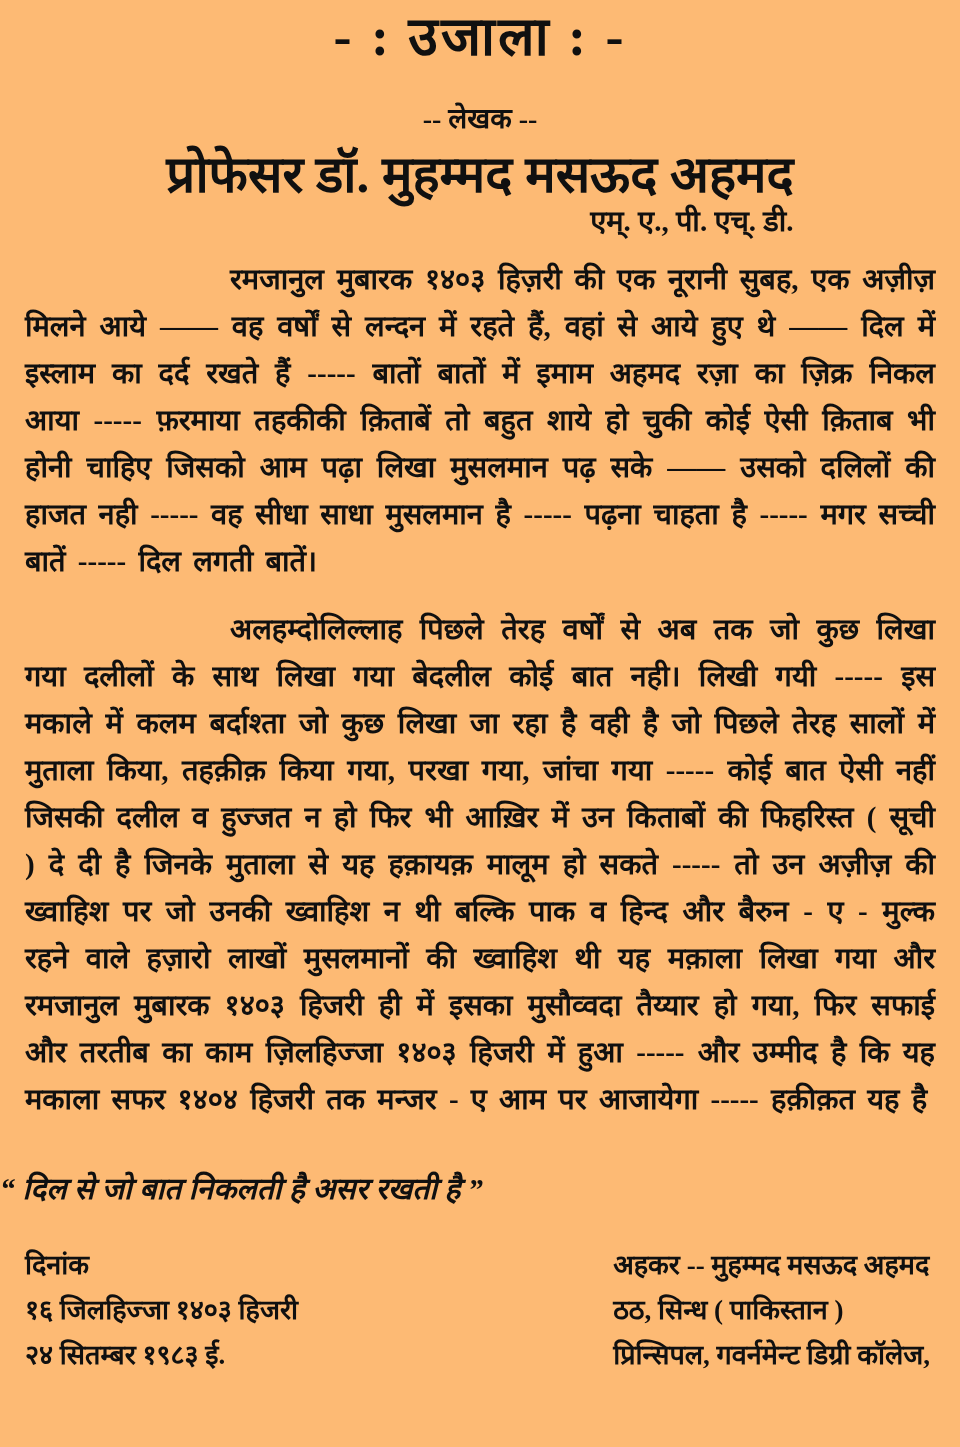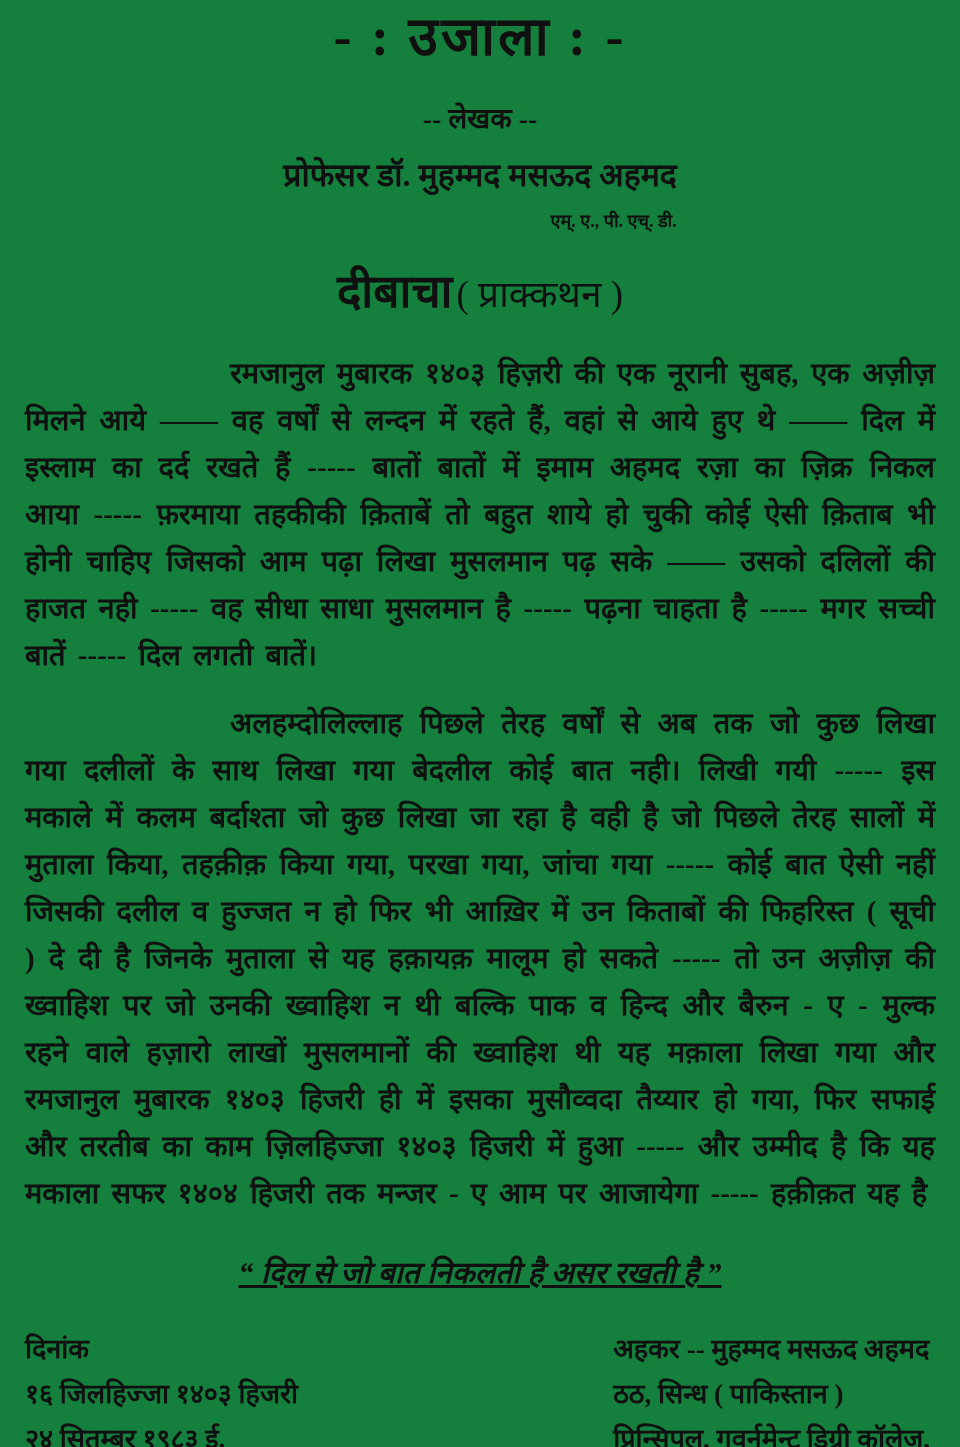--- a/index.html
+++ b/index.html
@@ -5,21 +5,21 @@
   html, body { margin: 0; padding: 0; }
   body {
     background: #e8e8e8;
     font-family: "Liberation Serif", "DejaVu Serif", serif;
   }
   .page {
     position: relative;
     width: 960px;
     height: 1447px;
     margin: 0 auto;
-    background: #15803d;
+    background: #fdba74;
     color: #101010;
     overflow: hidden;
   }
   .title {
     text-align: center;
     font-size: 54px;
     font-weight: 800;
     letter-spacing: 3px;
     padding-top: 4px;
     line-height: 66px;
@@ -29,28 +29,28 @@
     font-size: 28px;
     font-weight: 700;
     margin-top: 32px;
     line-height: 34px;
   }
   .name-block {
     width: fit-content;
     margin: 14px auto 0 auto;
   }
   .author-name {
-    font-size: 32px;
+    font-size: 51px;
     font-weight: 800;
     line-height: 50px;
     text-align: left;
   }
   .author-degrees {
     text-align: right;
-    font-size: 18px;
+    font-size: 29px;
     font-weight: 700;
     margin-top: 4px;
     line-height: 34px;
   }
   .heading {
     text-align: center;
     margin-top: 24px;
     line-height: 60px;
     white-space: nowrap;
   }
@@ -70,27 +70,25 @@
     font-size: 29px;
     font-weight: 700;
     line-height: 47px;
     text-align: justify;
     text-indent: 205px;
     word-spacing: 5px;
   }
   .para-1 { margin-top: 18px; }
   .para-2 { margin-top: 21px; }
   .quote {
-    text-align: center;
     font-size: 30px;
     font-weight: 700;
     font-style: italic;
-    margin-top: 36px;
+    margin-top: 46px;
     line-height: 40px;
-    text-decoration: underline;
   }
   .footer {
     display: flex;
     justify-content: space-between;
     align-items: flex-start;
     padding: 0 30px 0 25px;
     margin-top: 34px;
     font-size: 27px;
     font-weight: 600;
   }
@@ -105,24 +103,20 @@
 
   <div class="title">- : उजाला : -</div>
 
   <div class="author-label">-- लेखक --</div>
 
   <div class="name-block">
     <div class="author-name">प्रोफेसर डॉ. मुहम्मद मसऊद अहमद</div>
     <div class="author-degrees">एम्. ए., पी. एच्. डी.</div>
   </div>
 
-  <div class="heading">
-    <span class="heading-main">दीबाचा</span>
-    <span class="heading-sub">( प्राक्कथन )</span>
-  </div>
 
   <div class="body-text">
     <p class="para para-1">रमजानुल मुबारक १४०३ हिज़री की एक नूरानी सुबह, एक अज़ीज़ मिलने आये —— वह वर्षों से लन्दन में रहते हैं, वहां से आये हुए थे —— दिल में इस्लाम का दर्द रखते हैं ----- बातों बातों में इमाम अहमद रज़ा का ज़िक्र निकल आया ----- फ़रमाया तहकीकी क़िताबें तो बहुत शाये हो चुकी कोई ऐसी क़िताब भी होनी चाहिए जिसको आम पढ़ा लिखा मुसलमान पढ़ सके —— उसको दलिलों की हाजत नही ----- वह सीधा साधा मुसलमान है ----- पढ़ना चाहता है ----- मगर सच्ची बातें ----- दिल लगती बातें।</p>
     <p class="para para-2">अलहम्दोलिल्लाह पिछले तेरह वर्षों से अब तक जो कुछ लिखा गया दलीलों के साथ लिखा गया बेदलील कोई बात नही। लिखी गयी ----- इस मकाले में कलम बर्दाश्ता जो कुछ लिखा जा रहा है वही है जो पिछले तेरह सालों में मुताला किया, तहक़ीक़ किया गया, परखा गया, जांचा गया ----- कोई बात ऐसी नहीं जिसकी दलील व हुज्जत न हो फिर भी आख़िर में उन किताबों की फिहरिस्त ( सूची ) दे दी है जिनके मुताला से यह हक़ायक़ मालूम हो सकते ----- तो उन अज़ीज़ की ख्वाहिश पर जो उनकी ख्वाहिश न थी बल्कि पाक व हिन्द और बैरुन - ए - मुल्क रहने वाले हज़ारो लाखों मुसलमानों की ख्वाहिश थी यह मक़ाला लिखा गया और रमजानुल मुबारक १४०३ हिजरी ही में इसका मुसौव्वदा तैय्यार हो गया, फिर सफाई और तरतीब का काम ज़िलहिज्जा १४०३ हिजरी में हुआ ----- और उम्मीद है कि यह मकाला सफर १४०४ हिजरी तक मन्जर - ए आम पर आजायेगा ----- हक़ीक़त यह है</p>
   </div>
 
   <div class="quote">“ दिल से जो बात निकलती है असर रखती है ”</div>
 
   <div class="footer">
     <div class="footer-left">

